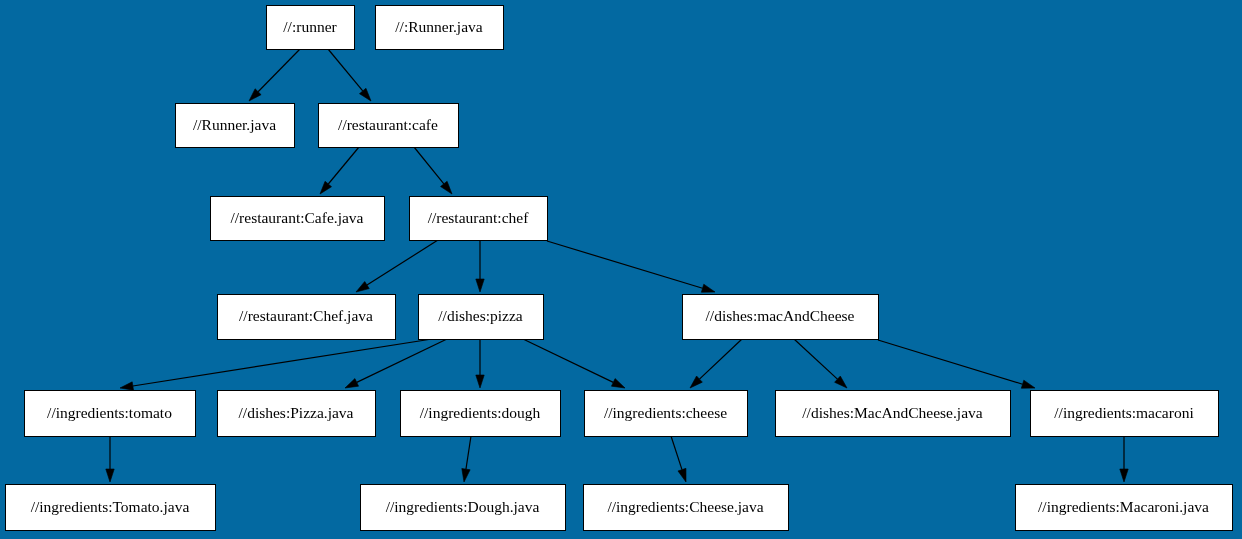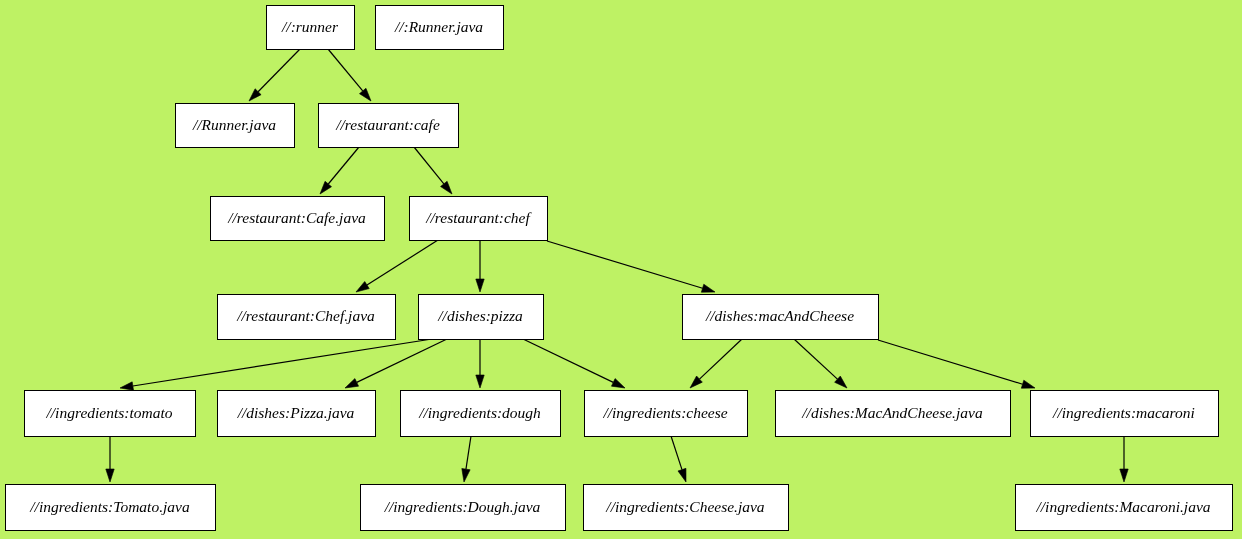--- a/index.html
+++ b/index.html
@@ -4,23 +4,22 @@
 <style>
   html, body {
     margin: 0;
     padding: 0;
     background: #ffffff;
   }
   #graph-canvas {
     position: relative;
     width: 1242px;
     height: 539px;
-    background: #bef264;
+    background: #0369a1;
     overflow: hidden;
-    font-style: italic;
   }
   svg.graph-svg {
     position: absolute;
     top: 0;
     left: 0;
     width: 1242px;
     height: 539px;
   }
   .node-rect {
     fill: #ffffff;

